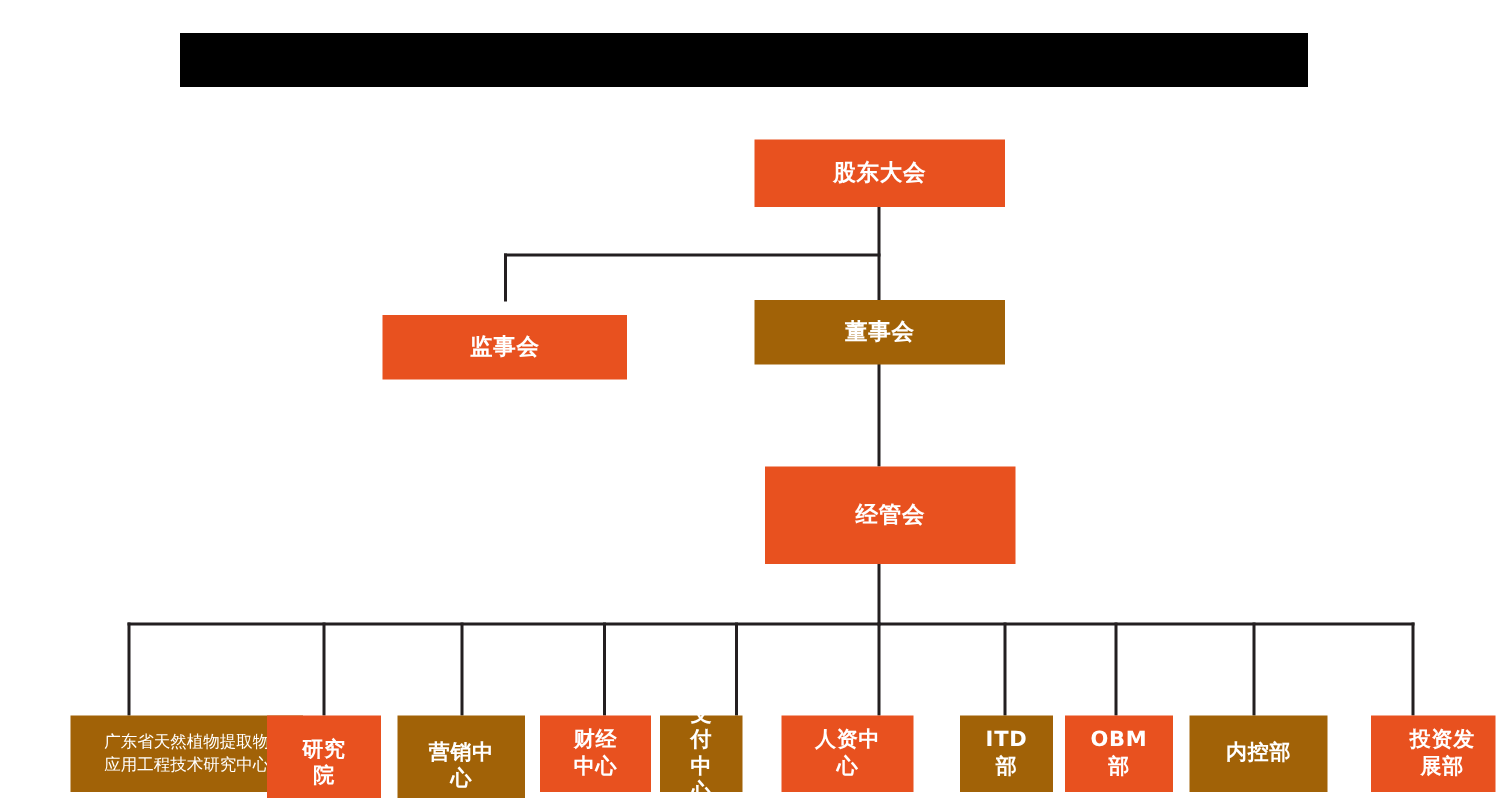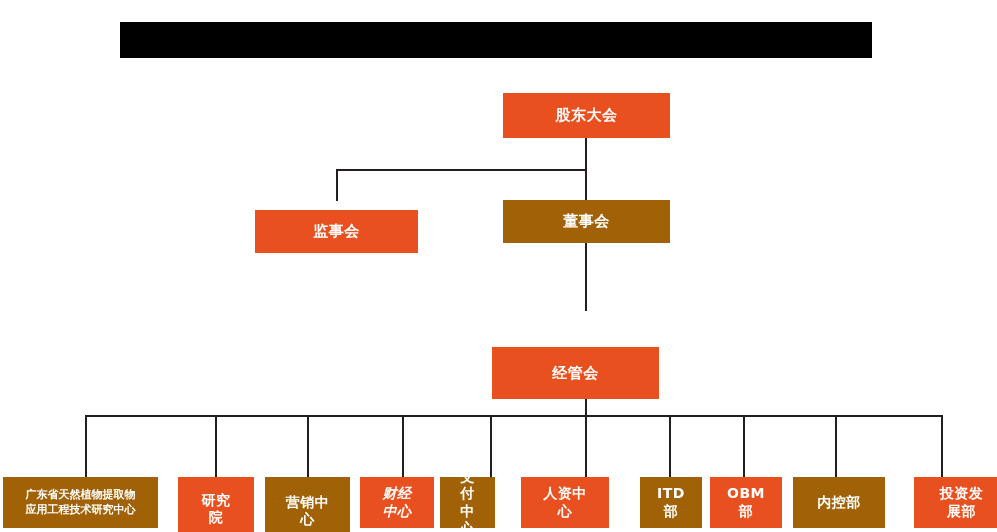--- a/index.html
+++ b/index.html
@@ -51,21 +51,21 @@
     line-height: 1.25;
     padding: 2px 20px;
   }
   .node.dark  { background: #e8511f; }
   .node.light { background: #a16207; }
 
   .lvl1 { font-size: 15px; }
   .lvl2 { font-size: 15px; }
   .lvl3 { font-size: 15px; }
   .dept { font-size: 14px; }
-  .dept.small { font-size: 11px; font-weight: bold; letter-spacing: 0; line-height: 1.35; }
+  .dept.small { font-size: 11px; font-weight: normal; letter-spacing: 0; line-height: 1.35; margin-left: 44px; }
 </style>
 </head>
 <body>
 
 <div id="chart-root">
 
   <div class="banner"></div>
 
   <div class="line vline" style="left:585px; top:137px; height:72px;"></div>
 
@@ -88,29 +88,29 @@
   <div class="line vline" style="left:669px; top:415px; height:62px;"></div>
   <div class="line vline" style="left:743px; top:415px; height:62px;"></div>
   <div class="line vline" style="left:835px; top:415px; height:62px;"></div>
   <div class="line vline" style="left:941px; top:415px; height:62px;"></div>
 
   <div class="node dark lvl1" style="left:503px; top:93px; width:167px; height:45px;">股东大会</div>
 
   <div class="node dark lvl2" style="left:255px; top:200px; width:163px; height:43px;margin-top:10px;">监事会</div>
   <div class="node light lvl2" style="left:503px; top:200px; width:167px; height:43px;">董事会</div>
 
-  <div class="node dark lvl3" style="left:492px; top:311px; width:167px; height:52px;margin-top:36px;">经管会</div>
+  <div class="node dark lvl3" style="left:510px; top:311px; width:167px; height:65px;">经管会</div>
 
   <div class="node light dept small" style="left:3px; top:477px; width:155px; height:51px;">广东省天然植物提取物应用工程技术研究中心</div>
 
   <div class="node dark dept" style="left:178px; top:477px; width:76px; height:64px;">研究院</div>
 
   <div class="node light dept" style="left:265px; top:477px; width:85px; height:68px;">营销中心</div>
 
-  <div class="node dark dept" style="left:360px; top:477px; width:74px; height:51px;font-style:italic;">财经中心</div>
+  <div class="node dark dept" style="left:360px; top:477px; width:74px; height:51px;">财经中心</div>
 
   <div class="node light dept" style="left:440px; top:477px; width:55px; height:51px;">交付中心</div>
 
   <div class="node dark dept" style="left:521px; top:477px; width:88px; height:51px;">人资中心</div>
 
   <div class="node light dept" style="left:640px; top:477px; width:62px; height:51px;">ITD部</div>
 
   <div class="node dark dept" style="left:710px; top:477px; width:72px; height:51px;">OBM部</div>
 
   <div class="node light dept" style="left:793px; top:477px; width:92px; height:51px;">内控部</div>

